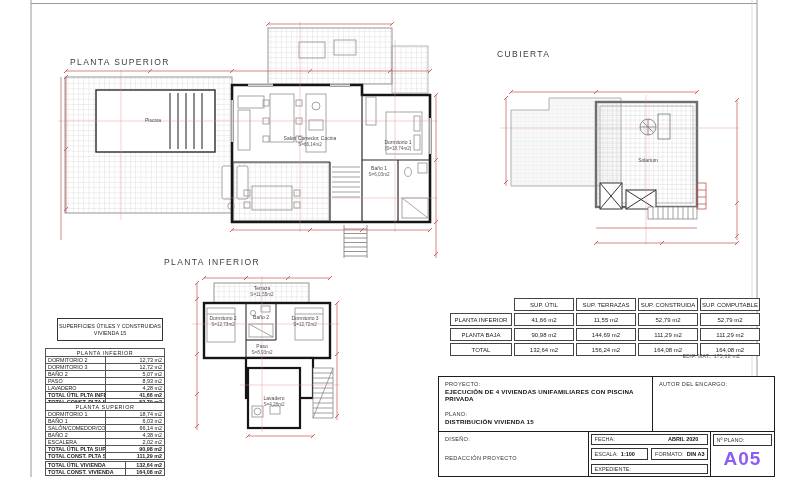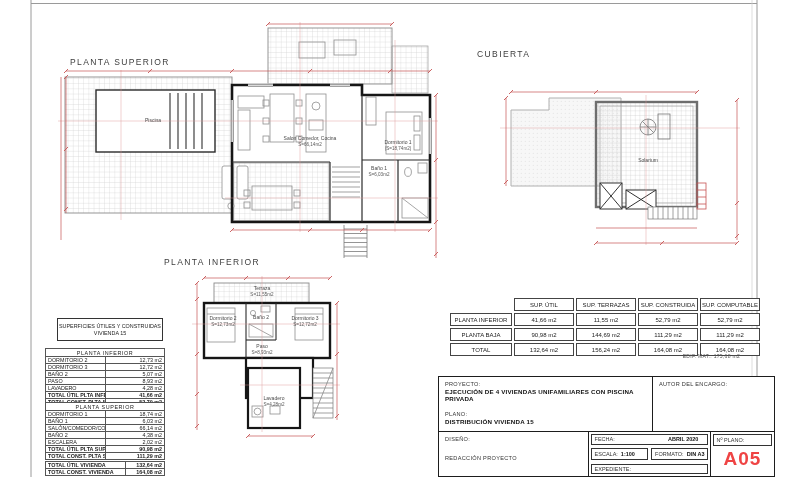--- a/index.html
+++ b/index.html
@@ -58,21 +58,21 @@
   .cellbox{
     border:0.8px solid #333;margin:1.6px;height:10.5px;display:flex;align-items:center;
     padding:0 3px;font-size:5.5px;color:#333;flex:1;white-space:nowrap;overflow:hidden;
   }
   .cellbox b{margin-left:auto;margin-right:6px;color:#111;}
   .cellbox .inl{font-weight:bold;margin-left:3px;color:#111;}
   .tb-num{flex:1;display:flex;flex-direction:column;box-sizing:border-box;}
   .tb-num .numlbl{border:0.8px solid #333;margin:1.6px;height:10.5px;display:flex;
     align-items:center;padding:0 3px;font-size:5.5px;color:#333;}
   .tb-num .big{flex:1;display:flex;align-items:center;justify-content:center;
-    font-size:19px;font-weight:bold;color:#ef4444;letter-spacing:1px;padding-bottom:6px;}
+    font-size:19px;font-weight:bold;color:#8b5cf6;letter-spacing:1px;padding-bottom:6px;}
 </style>
 </head>
 <body>
 
 <div class="sheet">
 
   <svg width="788" height="477" viewBox="0 0 788 477">
     <defs>
       <pattern id="pTile" width="5.2" height="5.2" patternUnits="userSpaceOnUse">
         <path d="M5.2 0H0V5.2" stroke="#c9c9c9" stroke-width="0.55" fill="none"></path>
@@ -364,21 +364,21 @@
         <path d="M335,305 l4,-4"></path>
           <path d="M335,356 l4,-4"></path>
           <path d="M335,418 l4,-4"></path>
         <path d="M246,438 l4,-4"></path>
           <path d="M311,438 l4,-4"></path>
       </g>
     </g>
   </svg>
 
   <div class="plan-title" style="left:70px;top:57px">PLANTA SUPERIOR</div>
-  <div class="plan-title" style="left:477px;top:49px">CUBIERTA</div>
+  <div class="plan-title" style="left:497px;top:49px">CUBIERTA</div>
   <div class="plan-title" style="left:164px;top:257px">PLANTA INFERIOR</div>
 
   <div class="lbl" style="left:128px;top:118px;width:50px">Piscina</div>
   <div class="lbl" style="left:272px;top:136px;width:76px">
     <div>Salon  Comedor,  Cocina</div>
     <div class="sub">S=66,14m2</div>
   </div>
   <div class="lbl" style="left:370px;top:140px;width:56px">
     <div>Dormitorio  1</div>
     <div class="sub">(S=18,74m2)</div>

